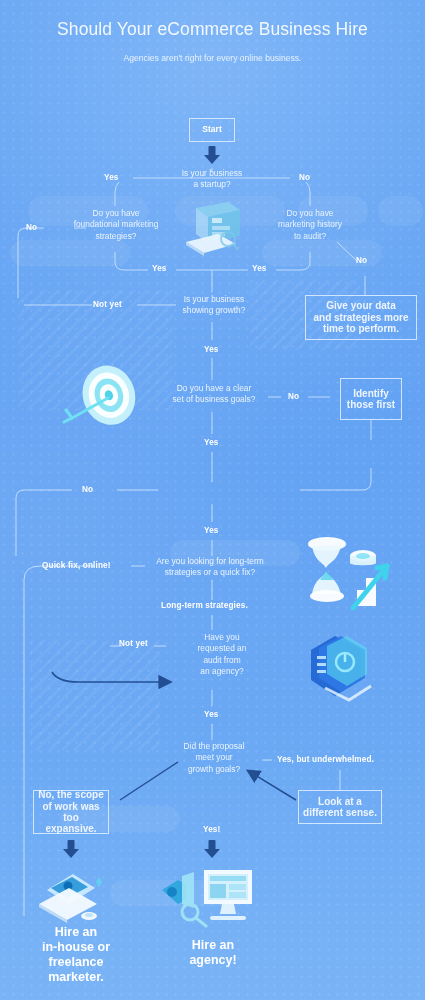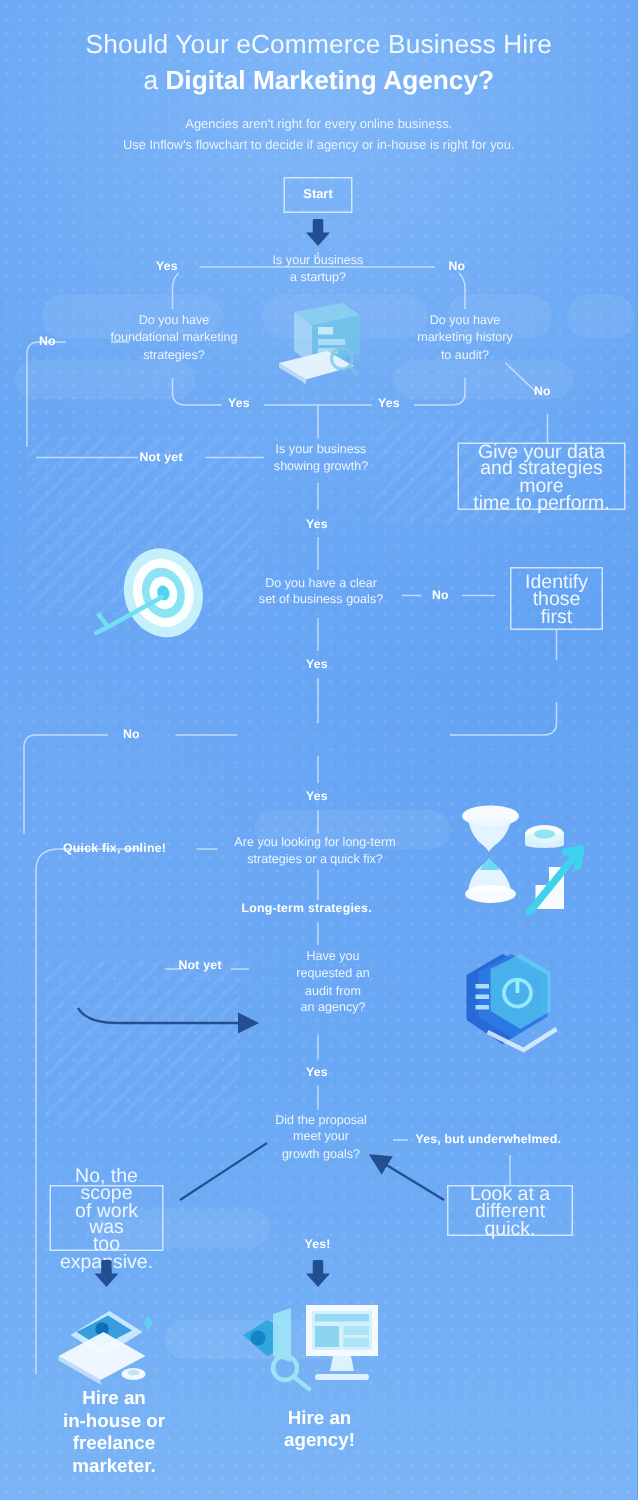--- a/index.html
+++ b/index.html
@@ -38,22 +38,22 @@
   .h-l1{font-size:17.5px;line-height:23px;font-weight:400;letter-spacing:.1px;color:#f2f8ff;}
   .h-l2{font-size:17.5px;line-height:24px;color:#f2f8ff;}
   .h-l2 b{font-weight:700;color:#ffffff;}
   .sub{margin-top:11px;font-size:8.6px;line-height:12.6px;color:#e8f2ff;font-weight:400;}
 
   
   .node{position:absolute;text-align:center;font-size:8.4px;line-height:11.4px;color:#eaf4ff;font-weight:400;}
   .lbl{position:absolute;font-size:8.2px;font-weight:700;color:#ffffff;white-space:nowrap;letter-spacing:.15px;text-align:center;}
   .lbl.bigger{font-size:8.4px;}
   .box{position:absolute;border:1px solid rgba(226,240,255,.85);text-align:center;
-       font-size:13px;line-height:11.4px;color:#eef5ff;display:flex;align-items:center;
-       justify-content:center;padding:5px 4px;box-sizing:border-box;}
+       font-size:10px;line-height:11.4px;color:#eef5ff;display:flex;align-items:center;
+       justify-content:center;padding:5px 4px;box-sizing:border-box;font-weight:bold;}
   .outcome{position:absolute;text-align:center;font-size:12.5px;line-height:15px;font-weight:700;color:#ffffff;}
 
   svg.ov{position:absolute;left:0;top:0;width:425px;height:1000px;pointer-events:none;}
   .arw{position:absolute;}
   .arw .stem{position:absolute;left:50%;transform:translateX(-50%);width:7px;background:#234f92;border-radius:1px;}
   .arw .head{position:absolute;left:50%;transform:translateX(-50%);width:0;height:0;
      border-left:8px solid transparent;border-right:8px solid transparent;border-top:9px solid #234f92;}
 
   
   .ill{position:absolute;}
@@ -75,23 +75,21 @@
     <div class="blob" style="left:170px;top:540px;width:130px;height:26px;"></div>
     <div class="blob" style="left:60px;top:806px;width:120px;height:26px;"></div>
     <div class="blob" style="left:110px;top:880px;width:120px;height:26px;"></div>
     <div class="diag" style="left:18px;top:290px;width:155px;height:120px;"></div>
     <div class="diag" style="left:250px;top:280px;width:110px;height:70px;"></div>
     <div class="diag" style="left:30px;top:640px;width:130px;height:110px;"></div>
   </div>
 
   <div class="header">
     <div class="h-l1">Should Your eCommerce Business Hire</div>
-    <div class="h-l2"><span>a </span><b>Digital Marketing Agency?</b></div>
     <div class="sub">Agencies aren't right for every online business.</div>
-    <div class="sub" style="margin-top:1px">Use Inflow's flowchart to decide if agency or in-house is right for you.</div>
   </div>
 
   <svg class="ov" viewBox="0 0 425 1000">
     <defs>
       <marker id="ah" markerWidth="9" markerHeight="9" refX="6" refY="4.5" orient="auto">
         <path d="M0,0 L9,4.5 L0,9 z" fill="#234f92"></path>
       </marker>
     </defs>
     <g stroke="#d6eaff" stroke-width="1" fill="none" opacity="0.8">
 
@@ -281,21 +279,21 @@
       <path d="M20,60 L44,72 L66,58" fill="none" stroke="#eaf8ff" stroke-width="3" opacity=".8"></path>
     </svg>
   </div>
 
   <div class="node" style="left:168px;top:741px;width:92px;white-space:pre-line;">Did the proposal
 meet your
 growth goals?</div>
   <div class="lbl" style="left:277px;top:755px;">Yes, but underwhelmed.</div>
 
   <div class="box" style="left:298px;top:790px;width:84px;height:34px;white-space:pre-line;">Look at a
-different quick.</div>
+different sense.</div>
 
   <div class="box" style="left:33px;top:790px;width:76px;height:44px;white-space:pre-line;">No, the scope
 of work was
 too expansive.</div>
 
   <div class="lbl" style="left:203px;top:825px;">Yes!</div>
 
   <div class="arw" style="left:64px;top:840px;width:14px;height:20px;">
     <div class="stem" style="top:0;height:11px;"></div>
     <div class="head" style="top:9px;"></div>

